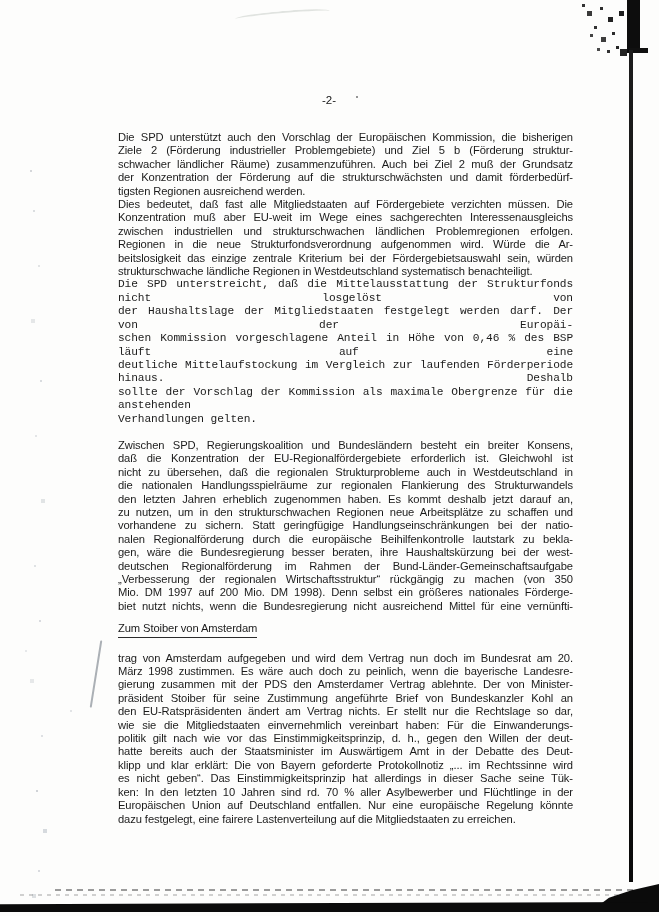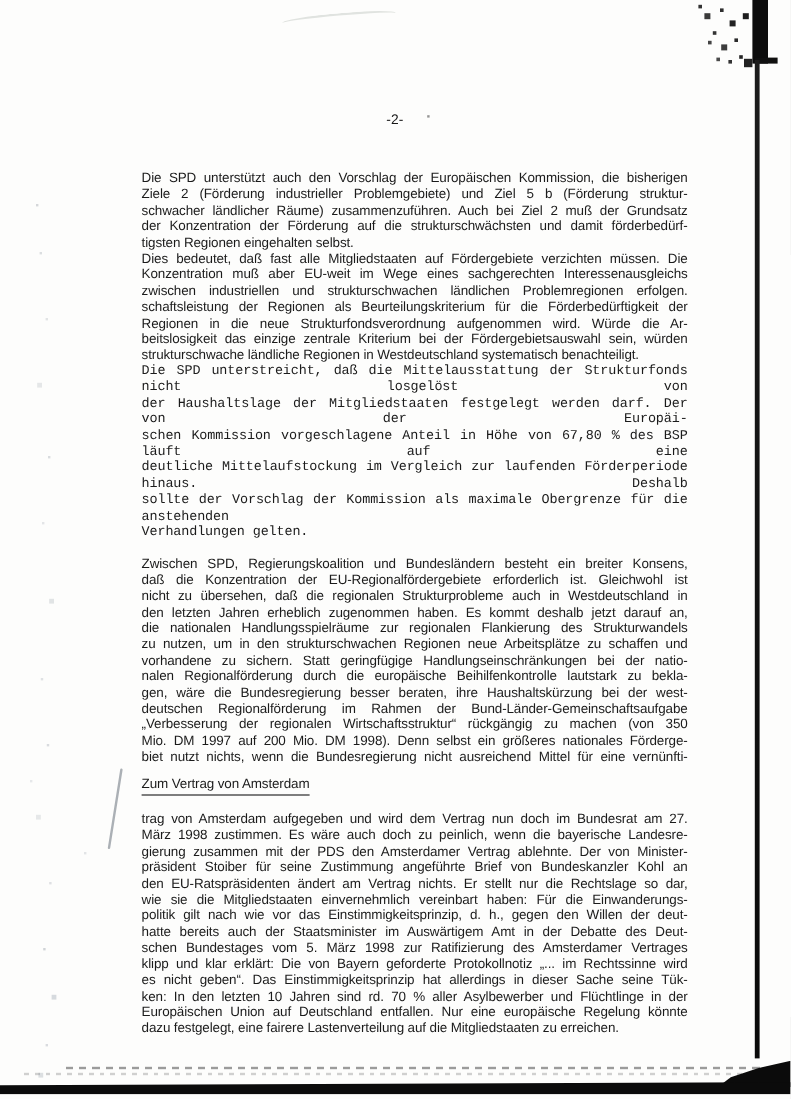--- a/index.html
+++ b/index.html
@@ -12,21 +12,20 @@
     color:#1e1e1e;
   }
   .page-number{
     position:absolute;top:94px;left:299px;width:60px;
     text-align:center;font-size:11.5px;color:#161616;
   }
   .content{
     position:absolute;left:118px;top:131px;width:455px;
     font-size:11.2px;line-height:13.4px;letter-spacing:-0.1px;
     color:#1b1b1b;
-    margin-top:12px;
   }
   .para{margin:0;}
   .para.gap-below{margin-bottom:13px;font-family:Liberation Mono, monospace;}
   .para.gap-below-sm{margin-bottom:9px;}
   .tline{text-align:justify;text-align-last:justify;}
   .tline.last{text-align-last:left;}
   .heading{
     margin:0 0 14px 0;line-height:13.4px;
   }
   .heading span{
@@ -73,65 +72,63 @@
 <div class="page">
 
   <div class="page-number">-2-</div>
 
   <div class="content">
     <div class="para">
         <div class="tline">Die SPD unterstützt auch den Vorschlag der Europäischen Kommission, die bisherigen</div>
         <div class="tline">Ziele 2 (Förderung industrieller Problemgebiete) und Ziel 5 b (Förderung struktur-</div>
         <div class="tline">schwacher ländlicher Räume) zusammenzuführen. Auch bei Ziel 2 muß der Grundsatz</div>
         <div class="tline">der Konzentration der Förderung auf die strukturschwächsten und damit förderbedürf-</div>
-        <div class="tline last">tigsten Regionen eingehalten selbst.</div>
+        <div class="tline last">tigsten Regionen ausreichend werden.</div>
       </div>
     <div class="para">
         <div class="tline">Dies bedeutet, daß fast alle Mitgliedstaaten auf Fördergebiete verzichten müssen. Die</div>
         <div class="tline">Konzentration muß aber EU-weit im Wege eines sachgerechten Interessenausgleichs</div>
         <div class="tline">zwischen industriellen und strukturschwachen ländlichen Problemregionen erfolgen.</div>
-        <div class="tline">schaftsleistung der Regionen als Beurteilungskriterium für die Förderbedürftigkeit der</div>
         <div class="tline">Regionen in die neue Strukturfondsverordnung aufgenommen wird. Würde die Ar-</div>
         <div class="tline">beitslosigkeit das einzige zentrale Kriterium bei der Fördergebietsauswahl sein, würden</div>
         <div class="tline last">strukturschwache ländliche Regionen in Westdeutschland systematisch benachteiligt.</div>
       </div>
     <div class="para gap-below">
         <div class="tline">Die SPD unterstreicht, daß die Mittelausstattung der Strukturfonds nicht losgelöst von</div>
         <div class="tline">der Haushaltslage der Mitgliedstaaten festgelegt werden darf. Der von der Europäi-</div>
-        <div class="tline">schen Kommission vorgeschlagene Anteil in Höhe von 67,80 % des BSP läuft auf eine</div>
+        <div class="tline">schen Kommission vorgeschlagene Anteil in Höhe von 0,46 % des BSP läuft auf eine</div>
         <div class="tline">deutliche Mittelaufstockung im Vergleich zur laufenden Förderperiode hinaus. Deshalb</div>
         <div class="tline">sollte der Vorschlag der Kommission als maximale Obergrenze für die anstehenden</div>
         <div class="tline last">Verhandlungen gelten.</div>
       </div>
     <div class="para gap-below-sm">
         <div class="tline">Zwischen SPD, Regierungskoalition und Bundesländern besteht ein breiter Konsens,</div>
         <div class="tline">daß die Konzentration der EU-Regionalfördergebiete erforderlich ist. Gleichwohl ist</div>
         <div class="tline">nicht zu übersehen, daß die regionalen Strukturprobleme auch in Westdeutschland in</div>
+        <div class="tline">die nationalen Handlungsspielräume zur regionalen Flankierung des Strukturwandels</div>
         <div class="tline">den letzten Jahren erheblich zugenommen haben. Es kommt deshalb jetzt darauf an,</div>
-        <div class="tline">die nationalen Handlungsspielräume zur regionalen Flankierung des Strukturwandels</div>
         <div class="tline">zu nutzen, um in den strukturschwachen Regionen neue Arbeitsplätze zu schaffen und</div>
         <div class="tline">vorhandene zu sichern. Statt geringfügige Handlungseinschränkungen bei der natio-</div>
         <div class="tline">nalen Regionalförderung durch die europäische Beihilfenkontrolle lautstark zu bekla-</div>
         <div class="tline">gen, wäre die Bundesregierung besser beraten, ihre Haushaltskürzung bei der west-</div>
         <div class="tline">deutschen Regionalförderung im Rahmen der Bund-Länder-Gemeinschaftsaufgabe</div>
         <div class="tline">„Verbesserung der regionalen Wirtschaftsstruktur“ rückgängig zu machen (von 350</div>
         <div class="tline">Mio. DM 1997 auf 200 Mio. DM 1998). Denn selbst ein größeres nationales Förderge-</div>
         <div class="tline">biet nutzt nichts, wenn die Bundesregierung nicht ausreichend Mittel für eine vernünfti-</div>
       </div>
-    <div class="heading"><span>Zum Vertrag von Amsterdam</span></div>
+    <div class="heading"><span>Zum Stoiber von Amsterdam</span></div>
     <div class="para">
-        <div class="tline">trag von Amsterdam aufgegeben und wird dem Vertrag nun doch im Bundesrat am 27.</div>
+        <div class="tline">trag von Amsterdam aufgegeben und wird dem Vertrag nun doch im Bundesrat am 20.</div>
         <div class="tline">März 1998 zustimmen. Es wäre auch doch zu peinlich, wenn die bayerische Landesre-</div>
         <div class="tline">gierung zusammen mit der PDS den Amsterdamer Vertrag ablehnte. Der von Minister-</div>
         <div class="tline">präsident Stoiber für seine Zustimmung angeführte Brief von Bundeskanzler Kohl an</div>
         <div class="tline">den EU-Ratspräsidenten ändert am Vertrag nichts. Er stellt nur die Rechtslage so dar,</div>
         <div class="tline">wie sie die Mitgliedstaaten einvernehmlich vereinbart haben: Für die Einwanderungs-</div>
         <div class="tline">politik gilt nach wie vor das Einstimmigkeitsprinzip, d. h., gegen den Willen der deut-</div>
         <div class="tline">hatte bereits auch der Staatsminister im Auswärtigem Amt in der Debatte des Deut-</div>
-        <div class="tline">schen Bundestages vom 5. März 1998 zur Ratifizierung des Amsterdamer Vertrages</div>
         <div class="tline">klipp und klar erklärt: Die von Bayern geforderte Protokollnotiz „... im Rechtssinne wird</div>
         <div class="tline">es nicht geben“. Das Einstimmigkeitsprinzip hat allerdings in dieser Sache seine Tük-</div>
         <div class="tline">ken: In den letzten 10 Jahren sind rd. 70 % aller Asylbewerber und Flüchtlinge in der</div>
         <div class="tline">Europäischen Union auf Deutschland entfallen. Nur eine europäische Regelung könnte</div>
         <div class="tline last">dazu festgelegt, eine fairere Lastenverteilung auf die Mitgliedstaaten zu erreichen.</div>
       </div>
   </div>
 
   <div class="art tr-bar"></div>
   <div class="art tr-tick"></div>

